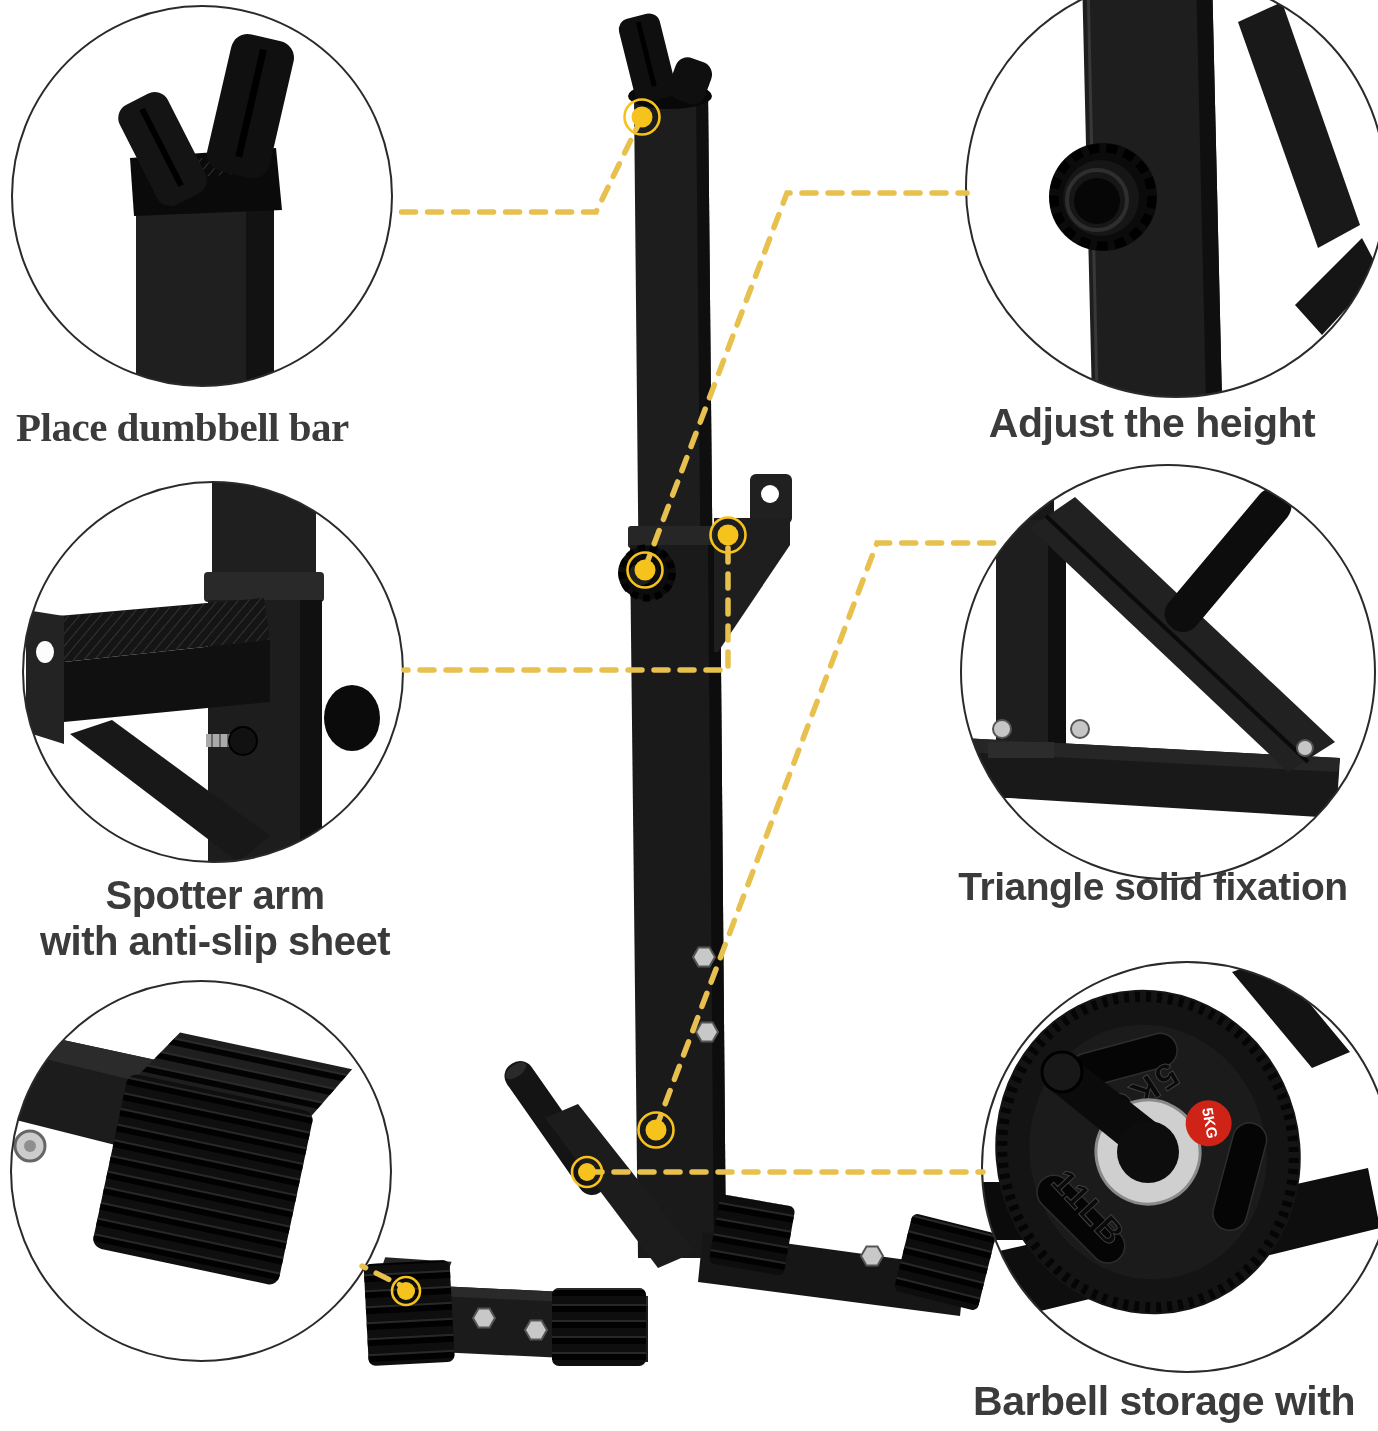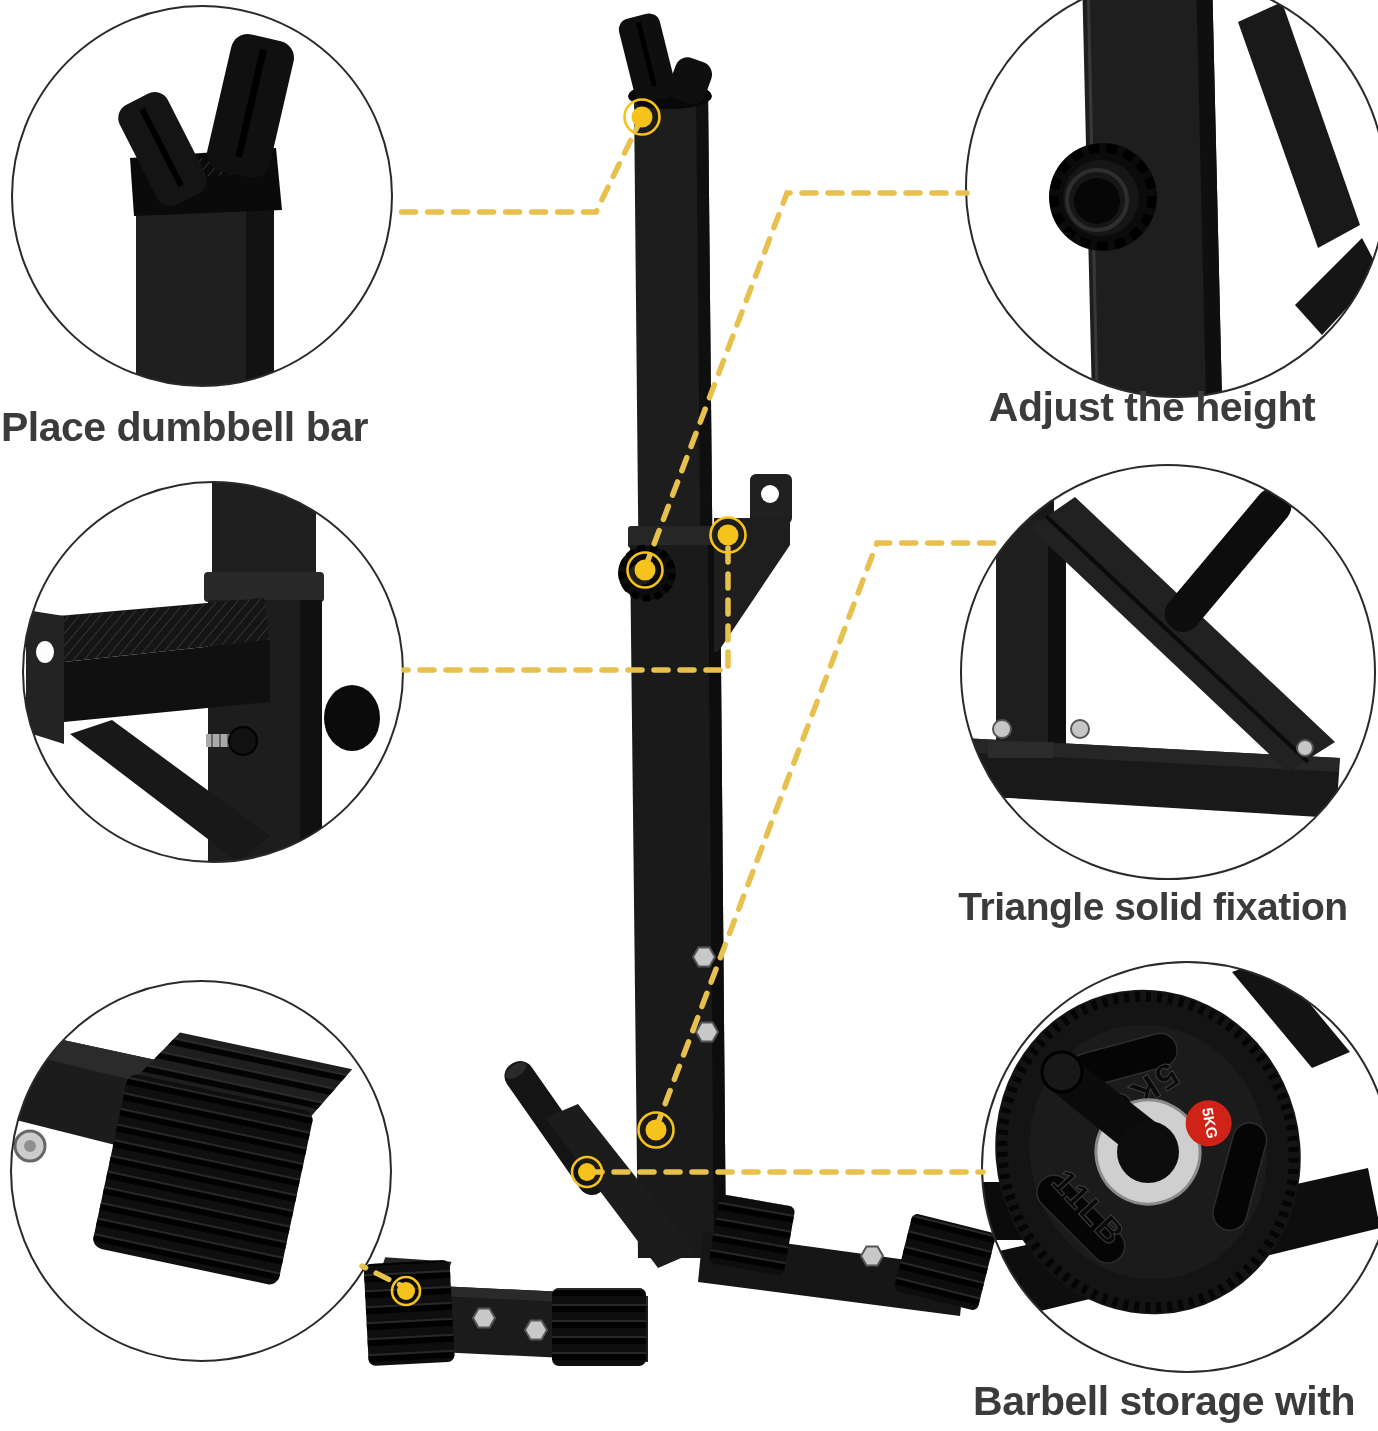--- a/index.html
+++ b/index.html
@@ -301,22 +301,26 @@
           <circle class="dot" cx="587" cy="1172" r="9"></circle>
           <circle class="ring" cx="587" cy="1172" r="15"></circle>
         </g>
       <g>
           <circle class="dot" cx="406" cy="1291" r="9"></circle>
           <circle class="ring" cx="406" cy="1291" r="14"></circle>
         </g>
     </g>
   </svg>
 
-  <div class="label" style="left:1px;top:404px;">Place dumbbell bar</div>
-
-  <div class="label centered" style="left:1152px;top:384px;">Adjust the height</div>
-
-
-  <div class="label centered" style="left:1153px;top:884px;font-size:39px;text-align:right;">Triangle solid fixation</div>
+  <div class="label" style="left:16px;top:404px;font-family:Liberation Serif, serif;">Place dumbbell bar</div>
+
+  <div class="label centered" style="left:1152px;top:400px;">Adjust the height</div>
+
+  <div class="label centered" style="left:215px;top:872px;font-size:40px;">
+    <div>Spotter arm</div>
+    <div>with anti-slip sheet</div>
+  </div>
+
+  <div class="label centered" style="left:1153px;top:864px;font-size:39px;text-align:right;">Triangle solid fixation</div>
 
 
   <div class="label centered" style="left:1164px;top:1378px;">Barbell storage with</div>
 </div>
 
 </body></html>

